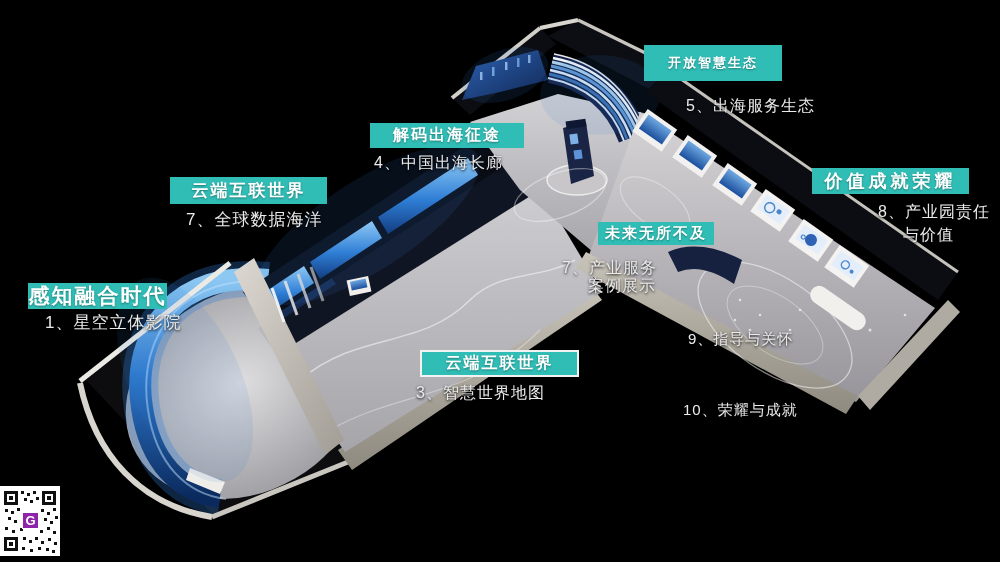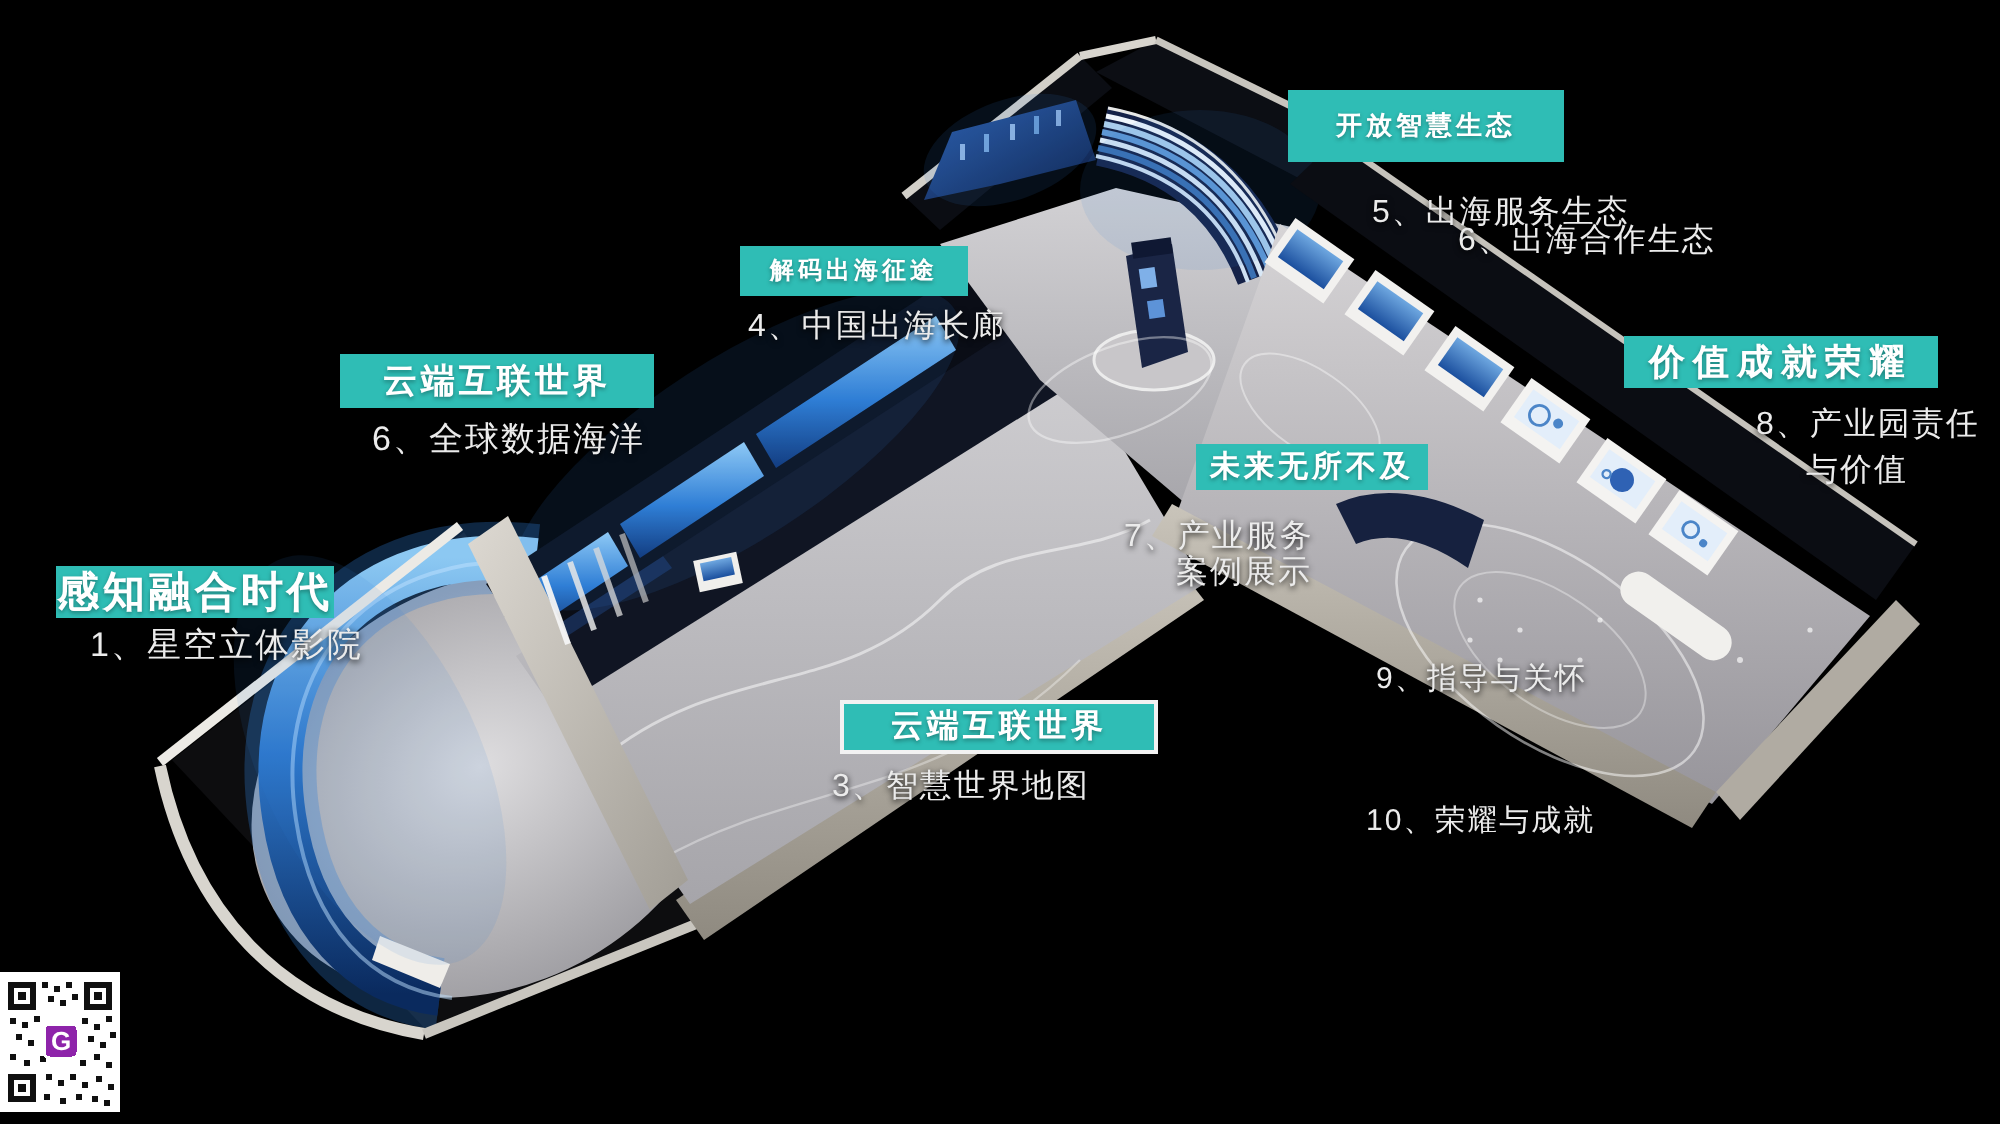--- a/index.html
+++ b/index.html
@@ -211,28 +211,27 @@
       <g transform="translate(838,308) rotate(35)">
         <rect x="-32" y="-9" width="64" height="18" rx="9" fill="#f1f0ed"></rect>
       </g>
     </g>
   </svg>
 
   <div class="tag" style="left:28px;top:283px;width:139px;height:26px;font-size:21px;">感知融合时代</div>
   <div class="sub" style="left:45px;top:311px;font-size:17px;">1、星空立体影院</div>
 
   <div class="tag" style="left:170px;top:177px;width:157px;height:27px;font-size:17px;">云端互联世界</div>
-  <div class="sub" style="left:186px;top:208px;font-size:17px;">6、全球数据海洋</div>
-
-  <div class="tag" style="left:370px;top:123px;width:114px;height:25px;font-size:12px;">解码出海征途</div>
+  <div class="sub" style="left:186px;top:208px;font-size:17px;">7、全球数据海洋</div>
+
+  <div class="tag" style="left:370px;top:123px;width:154px;height:25px;font-size:16px;">解码出海征途</div>
   <div class="sub" style="left:374px;top:153px;font-size:16px;">4、中国出海长廊</div>
 
   <div class="tag" style="left:644px;top:45px;width:138px;height:36px;font-size:13px;">开放智慧生态</div>
   <div class="sub" style="left:686px;top:84px;font-size:16px;margin-top:12px;">5、出海服务生态</div>
-  <div class="sub" style="left:729px;top:110px;font-size:16px;">6、出海合作生态</div>
 
   <div class="tag" style="left:812px;top:168px;width:157px;height:26px;font-size:18px;letter-spacing:4px;">价值成就荣耀</div>
   <div class="sub" style="left:878px;top:202px;font-size:16px;">8、产业园责任</div>
   <div class="sub" style="left:903px;top:225px;font-size:16px;">与价值</div>
 
   <div class="tag" style="left:598px;top:222px;width:116px;height:23px;font-size:15px;">未来无所不及</div>
   <div class="sub" style="left:562px;top:258px;font-size:16px;">7、产业服务</div>
   <div class="sub" style="left:588px;top:276px;font-size:16px;">案例展示</div>
 
   <div class="tag bordered" style="left:420px;top:350px;width:159px;height:27px;font-size:16px;">云端互联世界</div>

